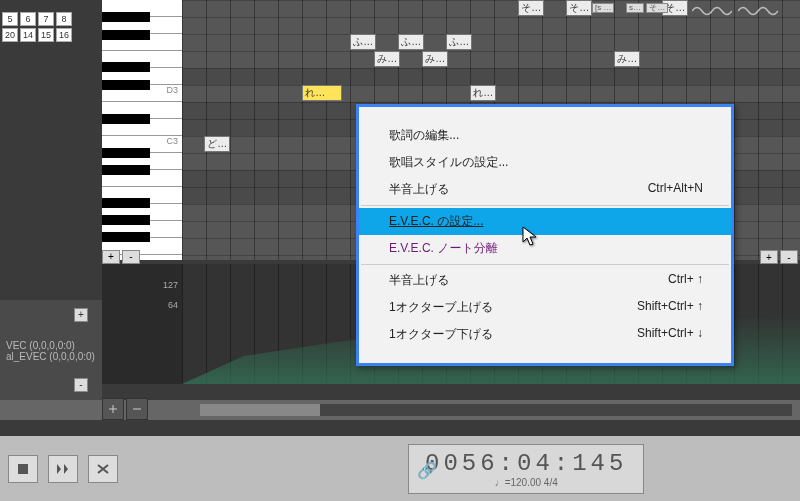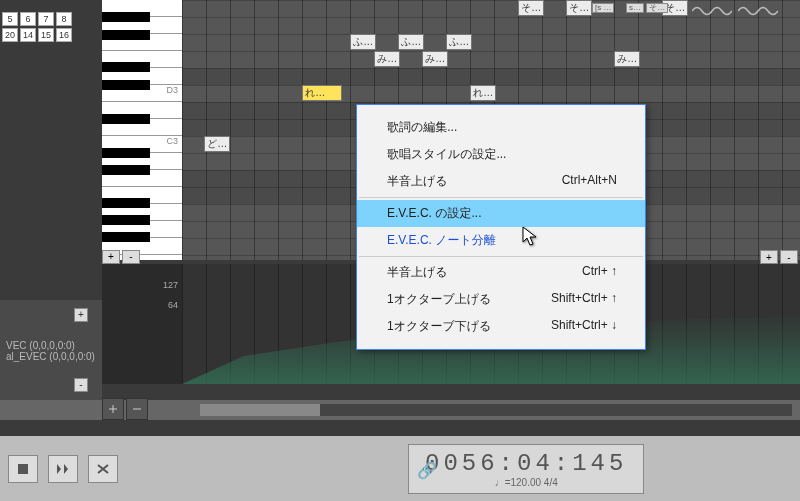--- a/index.html
+++ b/index.html
@@ -61,24 +61,24 @@
 .tbtns { position: absolute; top: 398px; left: 102px; display: flex; gap: 2px;}
 
 
 .transport-bar { position: absolute; bottom: 0; left: 0; right: 0; height: 65px; background: #bdbdbd; padding: 8px; display: flex; align-items: center; gap: 10px; }
 .tb-btn { width: 30px; height: 28px; background: #ddd; border: 1px solid #888; display: flex; align-items: center; justify-content: center; }
 .lcd { background: #d8d8d8; border: 1px solid #888; padding: 4px 16px; height: 50px; display: flex; flex-direction: column; align-items: center; justify-content: center; margin-left: 280px; }
 .lcd-main { font-family: "Courier New", monospace; font-size: 24px; color: #555; letter-spacing: 4px; }
 .lcd-sub { font-size: 10px; color: #666; }
 
 
-.ctx-menu { position: absolute; top: 104px; left: 356px; width: 290px; background: #f2f2f2; border: 1px solid #3b82f6; box-shadow: 2px 2px 6px rgba(0,0,0,.4); z-index: 100; padding: 9px 0; }
+.ctx-menu { position: absolute; top: 104px; left: 356px; width: 378px; background: #f2f2f2; border: 3px solid #3b82f6; box-shadow: 2px 2px 6px rgba(0,0,0,.4); z-index: 100; padding: 15px 0; }
 .ctx-item { display: flex; justify-content: space-between; padding: 5px 28px 5px 30px; font-size: 12px; color: #222; }
-.ctx-item.disabled { color: #1d4ed8; }
-.ctx-item.hover { background: #7dd3fc; }
+.ctx-item.disabled { color: #701a75; }
+.ctx-item.hover { background: #0ea5e9; text-decoration: underline; }
 .ctx-sep { height: 1px; background: #ccc; margin: 2px 2px; }
 .cursor { position: absolute; top: 226px; left: 522px; z-index: 200; }
 .cursor svg { filter: drop-shadow(1px 1px 1px rgba(0,0,0,.5)); }
 
 .chain-ico { position:absolute; left:8px; top:16px; color:#aaa;}
 </style>
 </head>
 <body>
 
 <div class="step-grid">

